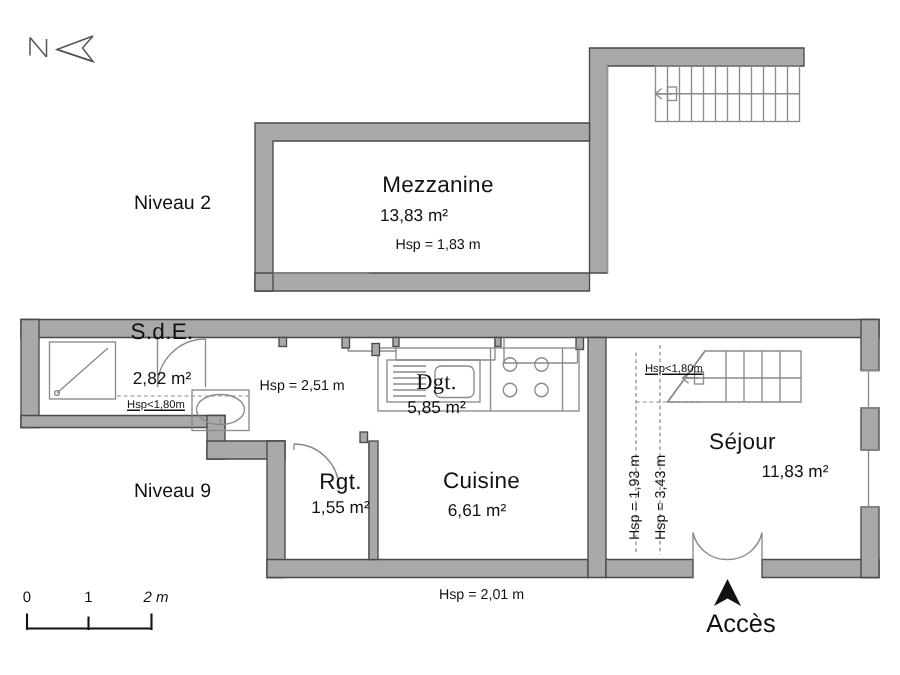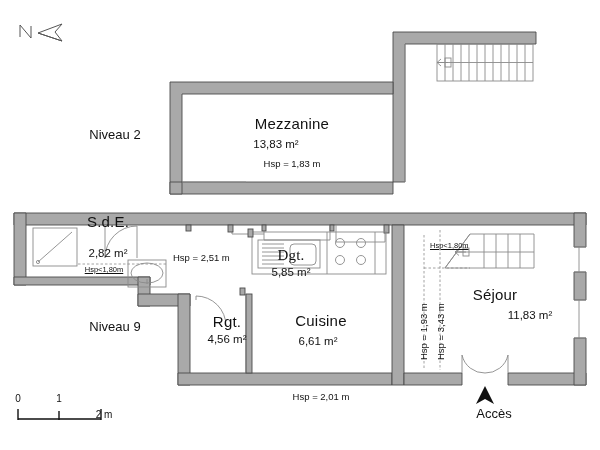--- a/index.html
+++ b/index.html
@@ -13,21 +13,21 @@
   }
   #plan{position:absolute;left:0;top:0;width:600px;height:450px;}
   .lbl{position:absolute;white-space:nowrap;line-height:1;}
   .room-name{font-size:15px;letter-spacing:.2px;}
   .room-area{font-size:11.5px;}
   .room-hsp{font-size:9.5px;}
   .level{font-size:13px;}
   .tiny{font-size:7.5px;text-decoration:underline;}
   .vert{transform:rotate(-90deg);transform-origin:left top;}
   .ctr{transform:translateX(-50%);}
-  .access{font-size:13px;}
+  .access{font-size:17px;}
   .scale-num{font-size:10px;}
 </style>
 </head>
 <body>
 
 <svg id="plan" viewBox="0 0 600 450">
   <defs>
     <style>
       .w   { fill:#a9a9a9; stroke:#4a4a4a; stroke-width:0.9; }
       .thin{ fill:none;   stroke:#8a8a8a; stroke-width:0.9; }
@@ -185,31 +185,31 @@
 <div class="lbl room-name ctr" style="left:108px;top:214px;">S.d.E.</div>
 <div class="lbl room-area ctr" style="left:108px;top:248px;">2,82 m²</div>
 <div class="lbl tiny ctr" style="left:104px;top:266px;">Hsp&lt;1,80m</div>
 
 <div class="lbl room-hsp" style="left:173px;top:253px;">Hsp = 2,51 m</div>
 
 <div class="lbl room-name ctr" style="left:291px;top:248px;font-family:Liberation Serif, serif;">Dgt.</div>
 <div class="lbl room-area ctr" style="left:291px;top:267px;text-align:center;">5,85 m²</div>
 
 <div class="lbl room-name ctr" style="left:227px;top:314px;">Rgt.</div>
-<div class="lbl room-area ctr" style="left:227px;top:334px;">4,56 m²</div>
+<div class="lbl room-area ctr" style="left:227px;top:334px;">1,55 m²</div>
 
 <div class="lbl room-name ctr" style="left:321px;top:313px;">Cuisine</div>
 <div class="lbl room-area ctr" style="left:318px;top:336px;">6,61 m²</div>
 <div class="lbl room-hsp ctr" style="left:321px;top:356px;margin-top:36px;">Hsp = 2,01 m</div>
 
 <div class="lbl room-name ctr" style="left:495px;top:287px;">Séjour</div>
 <div class="lbl room-area ctr" style="left:495px;top:310px;margin-left:35px;">11,83 m²</div>
 
 <div class="lbl tiny" style="left:430px;top:242px;">Hsp&lt;1,80m</div>
 
 <div class="lbl room-hsp vert" style="left:419px;top:360px;">Hsp = 1,93 m</div>
 <div class="lbl room-hsp vert" style="left:436px;top:360px;">Hsp = 3,43 m</div>
 
 <div class="lbl access ctr" style="left:494px;top:407px;">Accès</div>
 
 <div class="lbl scale-num ctr" style="left:18px;top:394px;">0</div>
 <div class="lbl scale-num ctr" style="left:59px;top:394px;">1</div>
-<div class="lbl scale-num ctr" style="left:104px;top:410px;">2 m</div>
+<div class="lbl scale-num ctr" style="left:104px;top:394px;font-style:italic;">2 m</div>
 
 </body></html>

